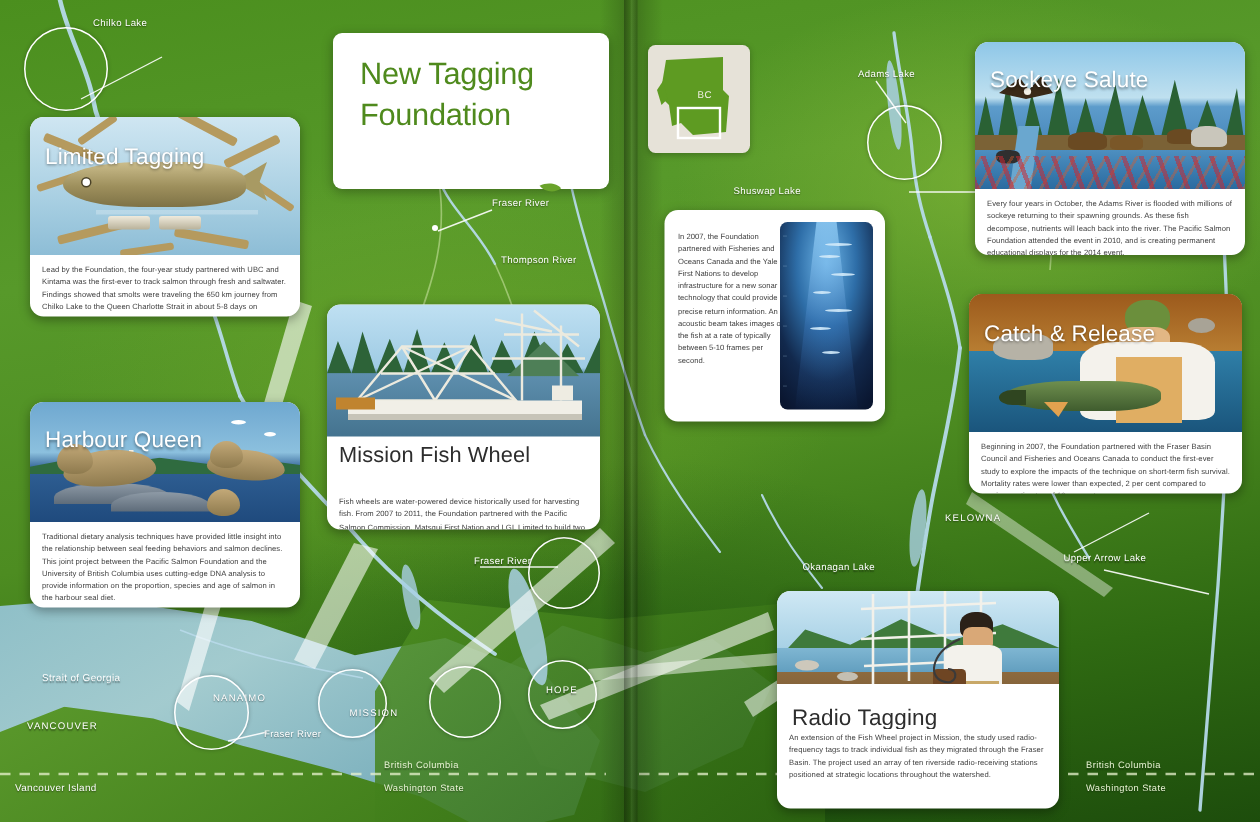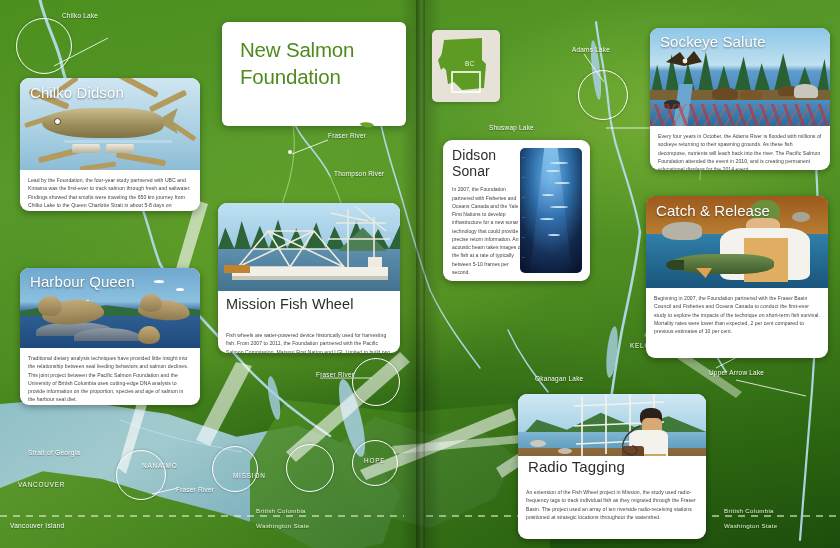--- a/index.html
+++ b/index.html
@@ -62,21 +62,21 @@
   
   .beam{fill:rgba(255,255,255,.82);}
 
   
   .card{background:#ffffff;border-radius:9px;
      box-shadow:0 2px 7px rgba(0,0,0,.35);overflow:hidden;}
   .card .body{padding:6px 8px 7px 8px;}
   .card .body p{margin:0;color:#3f3f3f;font-size:5.1px;line-height:1.62;
      letter-spacing:.05px;text-align:left;}
   .card-title{font-size:15px;color:#ffffff;letter-spacing:.1px;
-     text-shadow:0 1px 2px rgba(0,0,0,.45);font-weight:400;}
+     text-shadow:0 1px 2px rgba(0,0,0,.45);font-weight:400;margin-top:12px;}
   .title-dark{color:#2d2d2d;text-shadow:none;}
 
   
   #title-card{left:222px;top:22px;width:184px;height:104px;background:#fff;
      border-radius:6px;
      box-shadow:0 2px 8px rgba(0,0,0,.3);}
   #title-card .t{padding:14px 0 0 18px;color:#4f8a1d;font-size:20.5px;
      line-height:1.33;letter-spacing:-.2px;}
   #title-wave{left:222px;top:112px;width:184px;height:22px;}
 
@@ -121,21 +121,21 @@
      overflow:hidden;}
   .sonar-fish{position:absolute;background:#cfe8f8;border-radius:50%;
      opacity:.92;height:2px;}
   .sonar-tick{position:absolute;left:2px;color:#9fc4dd;font-size:2.6px;}
 
   
   #c-sockeye{left:650px;top:28px;width:180px;height:142px;}
   #c-sockeye .ill{height:98px;background:linear-gradient(180deg,#8ec7e8,#bfe0ef 38%,#5d9ccb 44%,#2f6ea8);}
 
   
-  #c-catch{left:646px;top:196px;width:182px;height:162px;}
+  #c-catch{left:646px;top:196px;width:182px;height:133px;}
   #c-catch .ill{height:92px;background:linear-gradient(180deg,#a8611f,#b5742c 28%,#2e7fa8 42%,#1b5c84);}
 
   
   #c-radio{left:518px;top:394px;width:188px;height:145px;}
   #c-radio .ill{height:92px;background:linear-gradient(180deg,#cfe8f4,#a9d2e6 40%,#7fb8d4 52%,#8a6a3f 70%,#6f5330);}
 
   .titlebar{position:absolute;left:10px;}
 </style>
 </head>
 <body>
@@ -246,21 +246,21 @@
   <div class="abs border-label" style="left:256px;top:507px">British Columbia</div>
   <div class="abs border-label" style="left:256px;top:522px">Washington State</div>
   <div class="abs border-label" style="left:724px;top:507px">British Columbia</div>
   <div class="abs border-label" style="left:724px;top:522px">Washington State</div>
 
   <div id="spine-soft" class="abs"></div>
   <div id="spine" class="abs"></div>
 
   <div id="title-card" class="abs">
     <div class="t">
-      <div>New Salmon</div>
+      <div>New Tagging</div>
       <div>Foundation</div>
     </div>
   </div>
   <svg id="title-wave" class="abs" width="184" height="26" viewBox="0 0 184 26">
     <path d="M0,0 L184,0 L184,9 C160,17 140,5 116,12 C92,19 70,7 46,13 C28,17 14,9 0,14 Z" fill="#ffffff"></path>
     <path d="M146,14 C152,11 160,12 163,16 C158,20 150,19 146,14 Z" fill="#6aa32b"></path>
   </svg>
 
   <div id="bc-inset" class="abs">
     <svg width="68" height="72" viewBox="0 0 68 72">
@@ -281,21 +281,21 @@
       <div class="reed" style="left:146px;top:50px;width:32px;height:5px;transform:rotate(34deg)"></div>
       <div class="reed" style="left:18px;top:74px;width:44px;height:6px;transform:rotate(-14deg)"></div>
       <div class="reed" style="left:96px;top:78px;width:50px;height:6px;transform:rotate(10deg)"></div>
       <div class="reed" style="left:60px;top:86px;width:36px;height:5px;transform:rotate(-8deg)"></div>
       <div id="chilko-tail"></div>
       <div id="chilko-fish"></div>
       <div id="chilko-eye"></div>
       <div class="abs" style="left:52px;top:66px;width:28px;height:9px;border-radius:2px;background:linear-gradient(180deg,#efeadc,#b9b29a)"></div>
       <div class="abs" style="left:86px;top:66px;width:28px;height:9px;border-radius:2px;background:linear-gradient(180deg,#efeadc,#b9b29a)"></div>
       <div class="abs" style="left:44px;top:62px;width:108px;height:3px;background:rgba(255,255,255,.25)"></div>
-      <div class="card-title titlebar" style="top:6px">Chilko Didson</div>
+      <div class="card-title titlebar" style="top:6px">Limited Tagging</div>
     </div>
     <div class="body">
       <p>Lead by the Foundation, the four-year study partnered with UBC and Kintama was the first-ever to track salmon through fresh and saltwater. Findings showed that smolts were traveling the 650 km journey from Chilko Lake to the Queen Charlotte Strait in about 5-8 days on average.</p>
     </div>
   </div>
 
   <div id="c-seals" class="card abs">
     <div class="ill" style="height:80px">
       <div class="abs" style="left:0;top:36px;width:180px;height:12px;background:#2f6b3f;clip-path:polygon(0% 60%,14% 20%,30% 50%,48% 10%,66% 44%,84% 18%,100% 50%,100% 100%,0% 100%)"></div>
       <div class="abs" style="left:66px;top:32px;width:3px;height:12px;background:#f3f0e6"></div>
@@ -333,24 +333,20 @@
       </svg>
     </div>
     <div class="body" style="padding-top:5px">
       <div class="card-title title-dark" style="position:static;font-size:14.5px;margin:0 0 19px 0">Mission Fish Wheel</div>
       <p>Fish wheels are water-powered device historically used for harvesting fish. From 2007 to 2011, the Foundation partnered with the Pacific Salmon Commission, Matsqui First Nation and LGL Limited to build two fish wheels for live fish capture for tagging and biological sampling.</p>
     </div>
   </div>
 
   <div id="c-didson" class="card abs">
     <div style="padding:8px 0 0 9px;width:74px">
-      <div class="card-title title-dark" style="position:static;font-size:14px;line-height:1.12">
-        <div>Didson</div>
-        <div>Sonar</div>
-      </div>
       <p style="margin:6px 0 0 0;color:#3f3f3f;font-size:5.1px;line-height:1.62">In 2007, the Foundation partnered with Fisheries and Oceans Canada and the Yale First Nations to develop infrastructure for a new sonar technology that could provide precise return information. An acoustic beam takes images of the fish at a rate of typically between 5-10 frames per second.</p>
     </div>
     <div id="sonar-img">
       <div class="abs" style="left:10px;top:0;width:42px;height:125px;
            background:linear-gradient(180deg,rgba(150,210,250,.75),rgba(60,120,190,.35) 55%,rgba(10,30,70,.1));
            clip-path:polygon(34% 0%,66% 0%,100% 100%,0% 100%)"></div>
       <div class="sonar-fish" style="left:30px;top:14px;width:18px"></div>
       <div class="sonar-fish" style="left:26px;top:22px;width:14px"></div>
       <div class="sonar-fish" style="left:34px;top:34px;width:16px"></div>
       <div class="sonar-fish" style="left:22px;top:46px;width:12px"></div>

